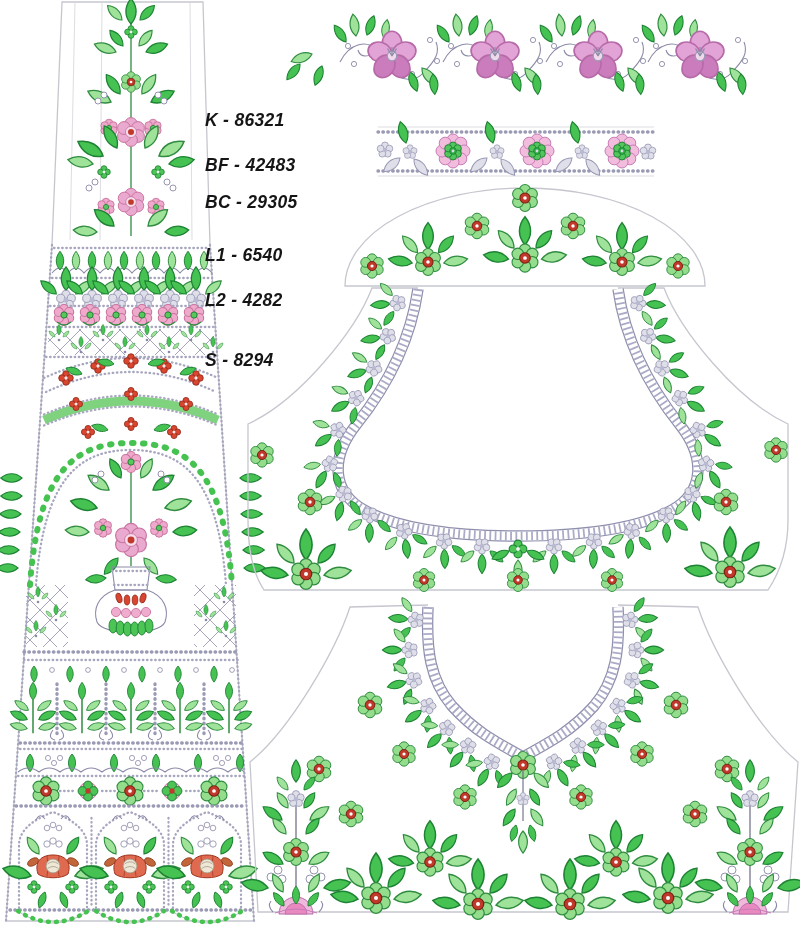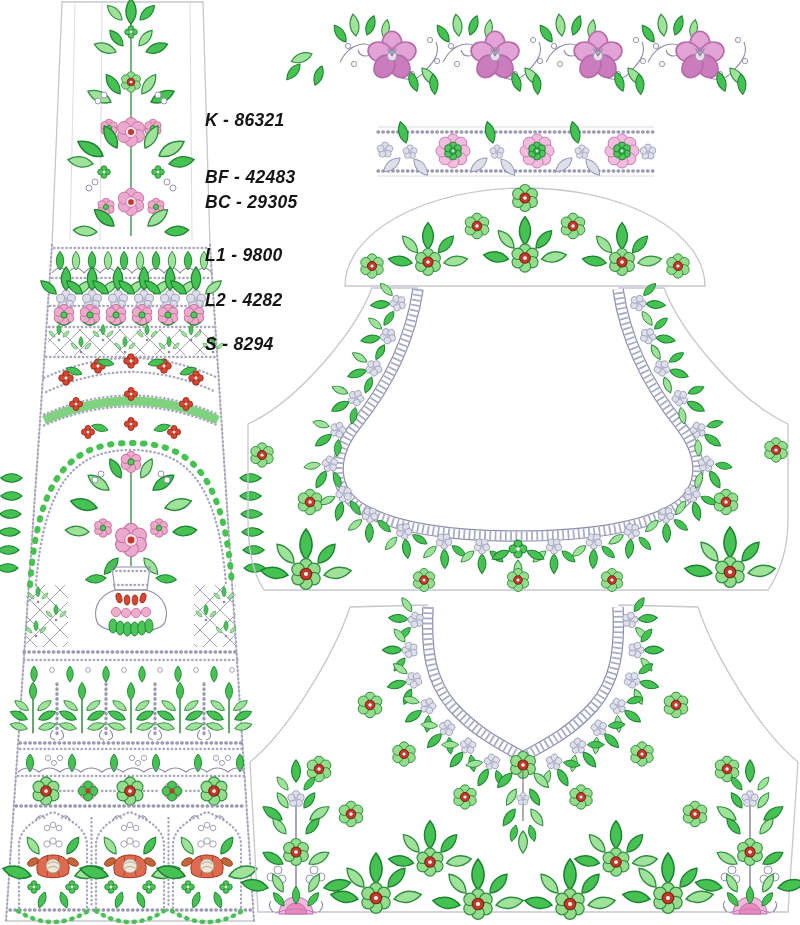--- a/index.html
+++ b/index.html
@@ -700,19 +700,19 @@
     <use href="#spray" transform="translate(478,904) scale(1.2)"></use>
     <use href="#spray" transform="translate(570,904) scale(1.2)"></use>
     <use href="#spray" transform="translate(668,898) scale(1.2)"></use>
     <use href="#bouquet" transform="translate(296,914)"></use>
     <use href="#bouquet" transform="translate(750,914) scale(-1,1)"></use>
   </g>
 </g>
 </svg>
 
 <div class="stitch-label" style="top:110px">K - 86321</div>
-<div class="stitch-label" style="top:167px">BF - 42483</div>
+<div class="stitch-label" style="top:155px">BF - 42483</div>
 <div class="stitch-label" style="top:192px">BC - 29305</div>
-<div class="stitch-label" style="top:245px">L1 - 9800</div>
+<div class="stitch-label" style="top:245px">L1 - 6540</div>
 <div class="stitch-label" style="top:290px">L2 - 4282</div>
-<div class="stitch-label" style="top:334px">S - 8294</div>
+<div class="stitch-label" style="top:350px">S - 8294</div>
 
 </div>
 
 </body></html>

